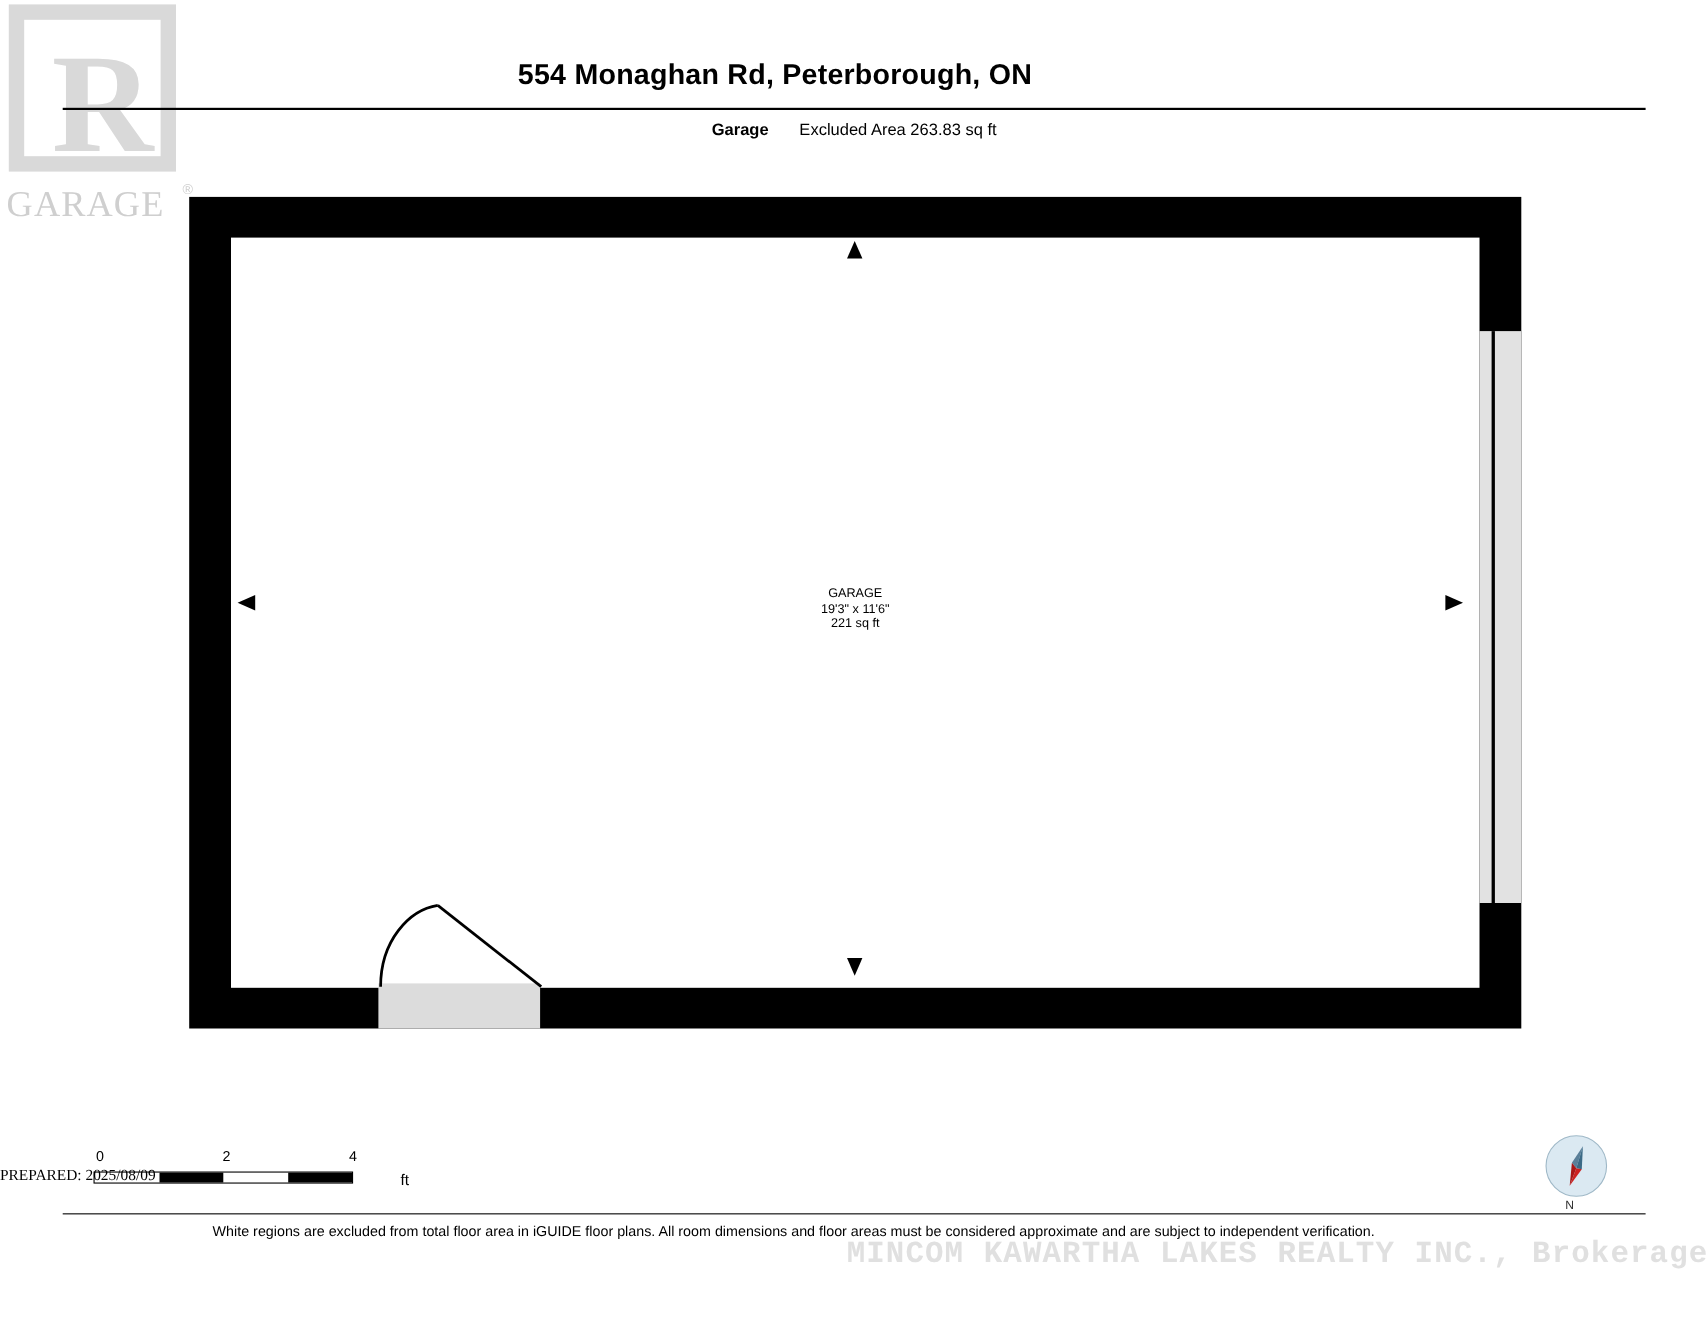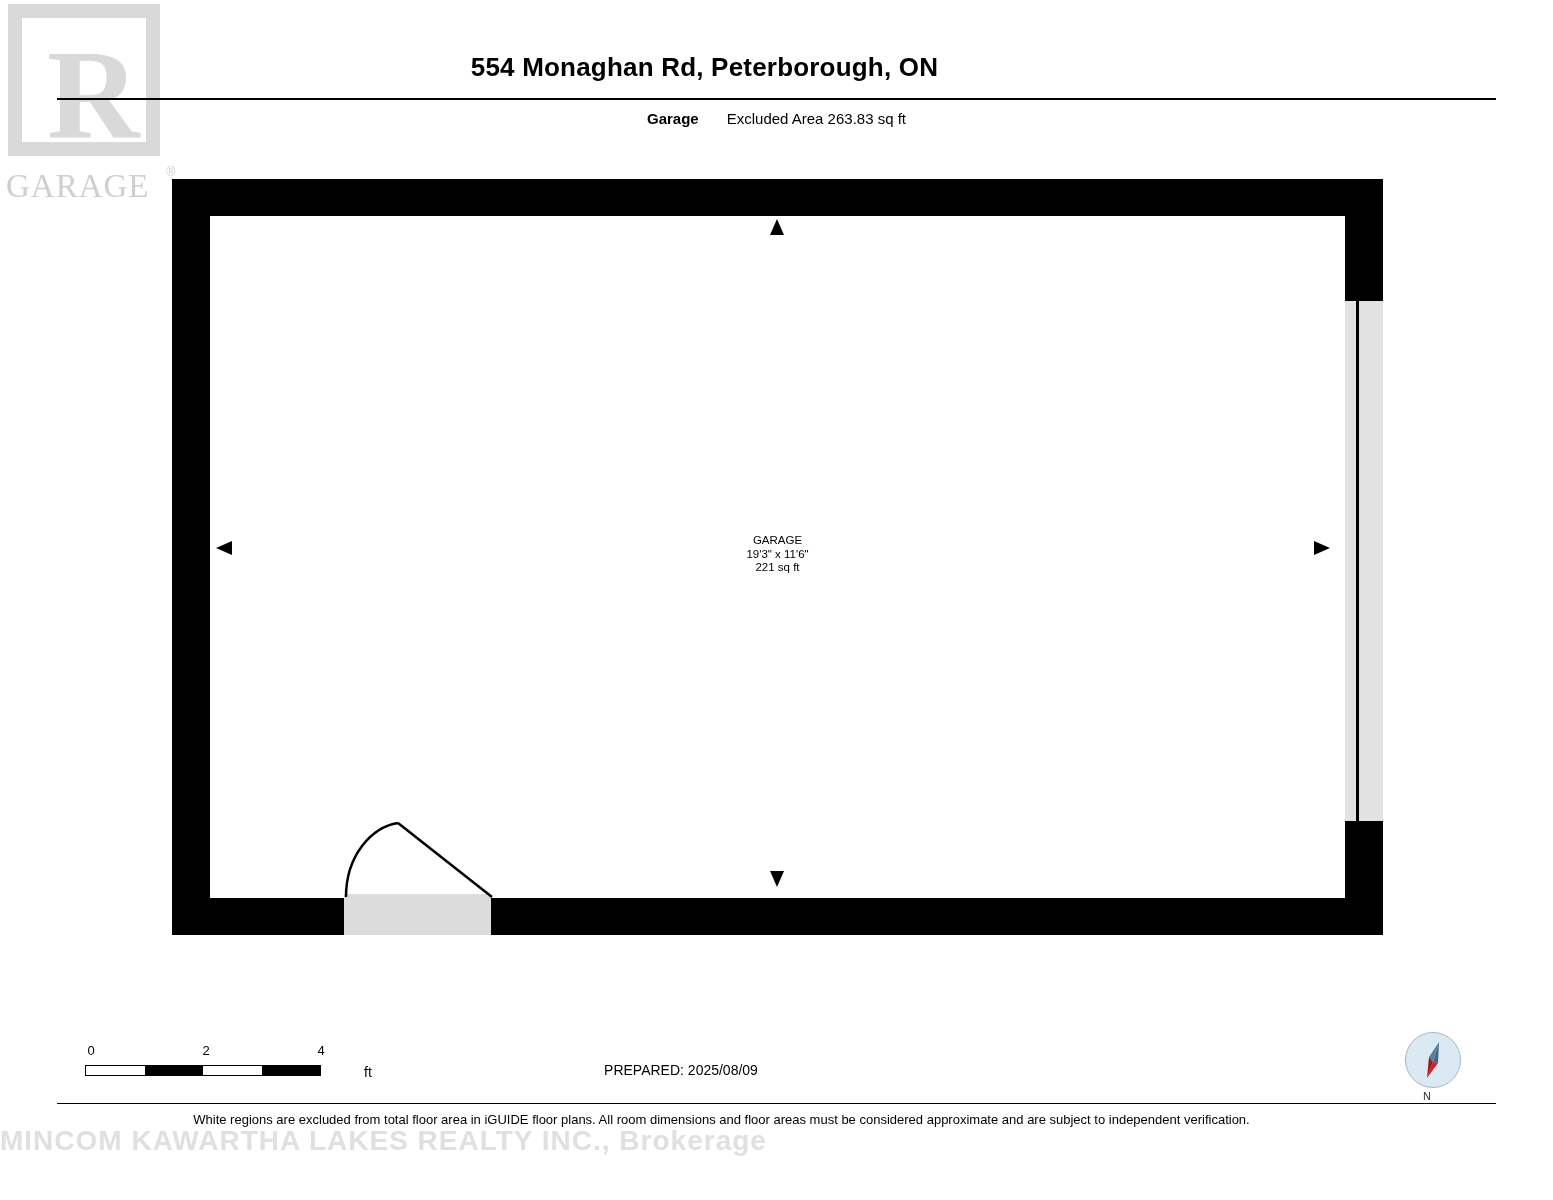--- a/index.html
+++ b/index.html
@@ -230,22 +230,23 @@
     font-size: 14px;
     margin-left: 36px;
   }
 
   
   .prepared {
     position: absolute;
     left: 0;
     top: 1062px;
     width: 1362px;
-    text-align: center;
+    text-align: left;
     font-size: 14px;
+    font-family: Liberation Serif, serif;
   }
 
   
   .compass {
     position: absolute;
     left: 1405px;
     top: 1032px;
     width: 60px;
     height: 60px;
   }
@@ -281,26 +282,27 @@
     top: 1112px;
     width: 1443px;
     text-align: center;
     font-size: 13px;
   }
   .brokerage {
     position: absolute;
     left: 0;
     top: 1125px;
     width: 1553px;
-    text-align: left;
+    text-align: right;
     font-size: 28px;
     font-weight: bold;
     color: #e0e0e0;
     letter-spacing: 1px;
     pointer-events: none;
+    font-family: Liberation Mono, monospace;
   }
 </style>
 </head>
 <body>
 
 <div class="realtor-mark">
   <div class="realtor-box"></div>
   <div class="realtor-r">R</div>
   <div class="realtor-word">GARAGE</div>
   <div class="realtor-reg">®</div>

